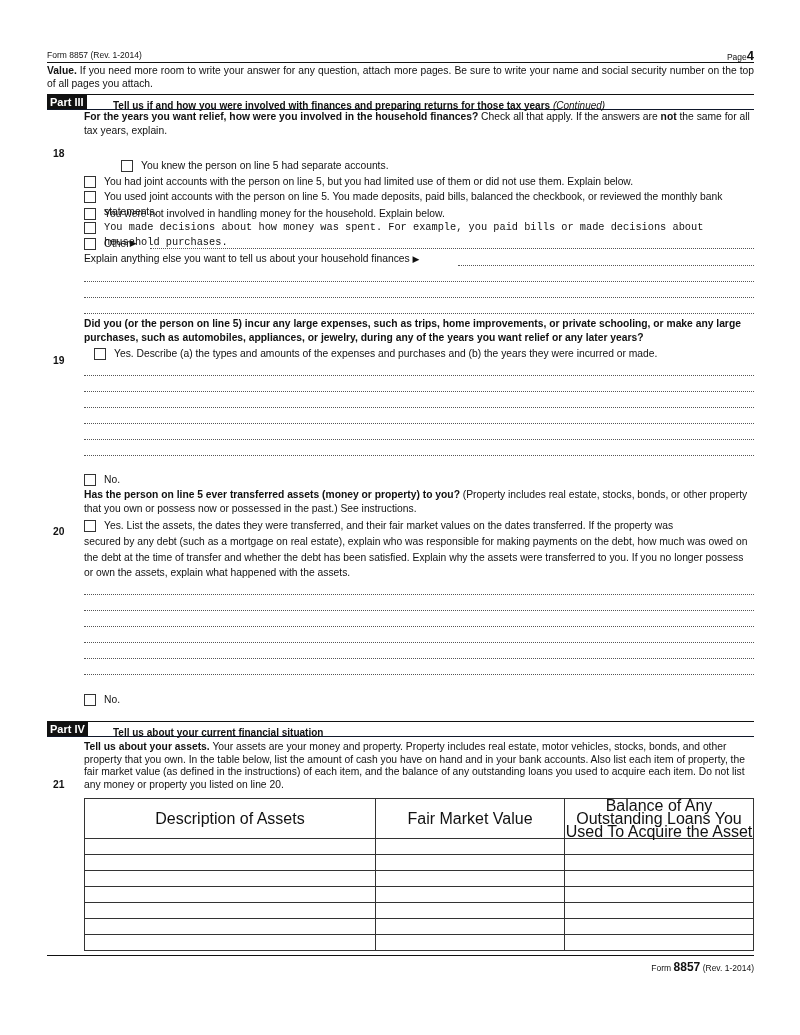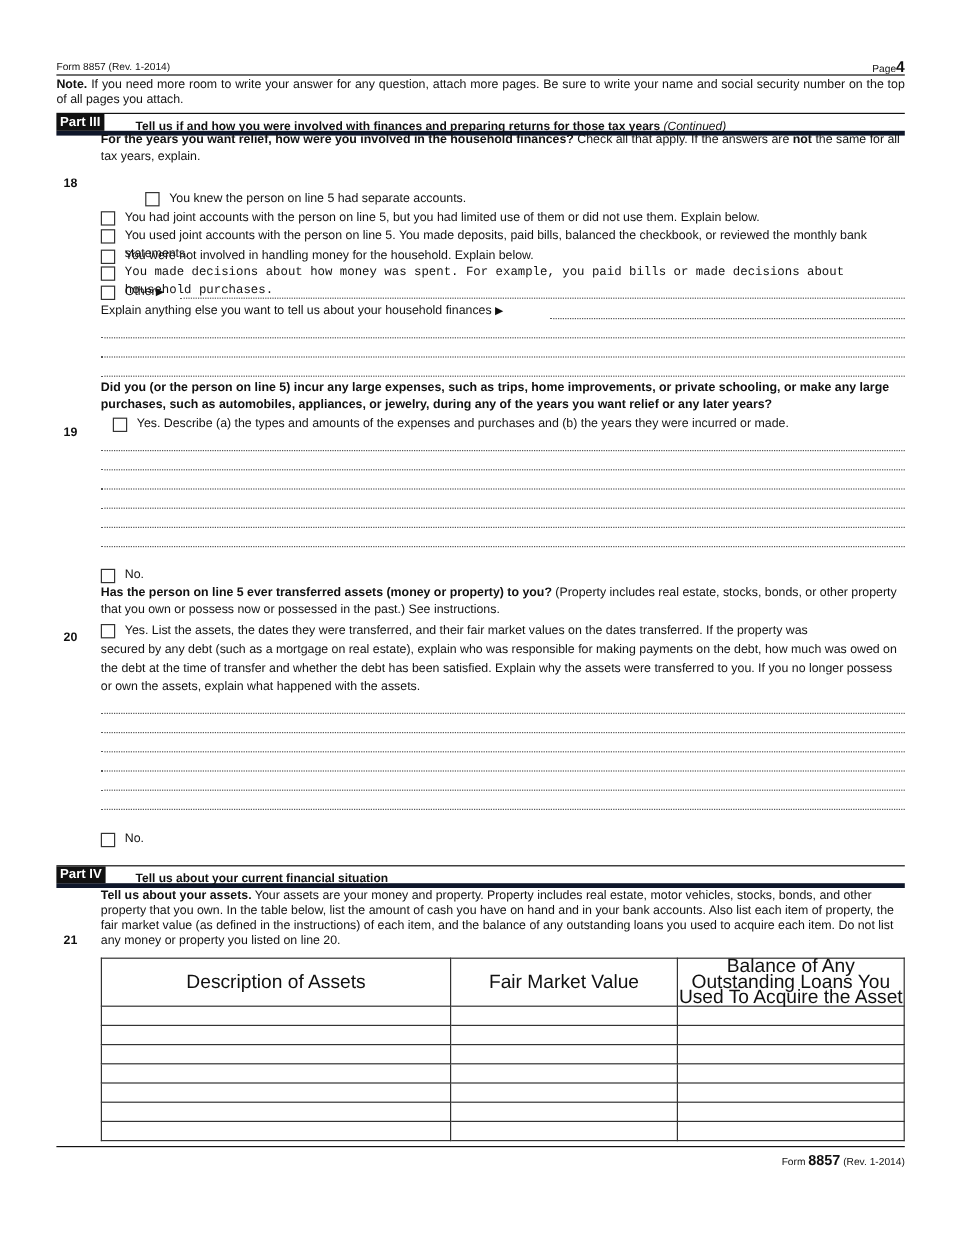--- a/index.html
+++ b/index.html
@@ -5,21 +5,21 @@
   html, body { margin: 0; padding: 0; background: #ffffff; }
   body { width: 800px; height: 1035px; position: relative; font-family: "Liberation Sans", sans-serif; color: #111; font-size: 10.5px; overflow: hidden; }
   .page { position: absolute; left: 47px; top: 0; width: 707px; }
   .abs { position: absolute; }
   .hdr { top: 48px; left: 0; width: 707px; height: 14px; font-size: 8.5px; }
   .hdr .left { position: absolute; left: 0; top: 2px; }
   .hdr .right { position: absolute; right: 0; top: 0; font-size: 8.5px; }
   .hdr .right b { font-size: 13px; font-weight: bold; }
   .rule-top { top: 62px; left: 0; width: 707px; height: 0; border-top: 1px solid #111; }
   .note { top: 64px; left: 0; width: 707px; line-height: 13px; font-size: 10.3px; text-align: justify; }
-  .partbar { left: 0; width: 707px; height: 14px; border-top: 1.5px solid #111; border-bottom: 4px solid #0f172a; }
+  .partbar { left: 0; width: 707px; height: 14px; border-top: 1.5px solid #111; border-bottom: 1px solid #0f172a; }
   .partlabel { position: absolute; left: 0; top: 0; height: 14px; background: #111; color: #fff; font-weight: bold; font-size: 11px; line-height: 14px; padding: 0 3px; }
   .parttitle { position: absolute; left: 66px; top: 4px; font-weight: bold; font-size: 10px; line-height: 14px; }
   .parttitle i { font-weight: normal; font-style: italic; }
   .qnum { left: 6px; font-weight: bold; font-size: 10.3px; margin-top: 37px; }
   .qtext { left: 37px; width: 670px; font-size: 10.3px; line-height: 14px; }
   .qtext b { font-weight: bold; }
   .cbrow { left: 37px; width: 670px; font-size: 10.3px; line-height: 15px; display: flex; align-items: flex-start; }
   .cb { width: 10px; height: 10px; border: 1px solid #333; margin: 2px 8px 0 0; flex: 0 0 auto; background: #fff; }
   .dots { left: 37px; width: 670px; height: 0; border-top: 1px dotted #555; }
   .tbl { left: 37px; top: 798px; width: 670px; border-collapse: collapse; font-size: 16px; }
@@ -35,21 +35,21 @@
 <body>
 
 <div class="page">
 
   <div class="abs hdr">
     <span class="left">Form 8857 (Rev. 1-2014)</span>
     <span class="right"><span>Page</span><b>4</b></span>
   </div>
   <div class="abs rule-top"></div>
 
-  <div class="abs note"><b>Note.</b><span> If you need more room to write your answer for any question, attach more pages. Be sure to write your name and social security number on the top of all pages you attach.</span></div>
+  <div class="abs note"><b>Value.</b><span> If you need more room to write your answer for any question, attach more pages. Be sure to write your name and social security number on the top of all pages you attach.</span></div>
 
   <div class="abs partbar" style="top:94px;">
     <span class="partlabel">Part III</span>
     <span class="parttitle"><span>Tell us if and how you were involved with finances and preparing returns for those tax years</span> <i>(Continued)</i></span>
   </div>
 
   <div class="abs qnum" style="top:111px;">18</div>
   <div class="abs qtext" style="top:110px;"><b>For the years you want relief, how were you involved in the household finances?</b><span> Check all that apply. If the answers are </span><b>not</b><span> the same for all tax years, explain.</span></div>
 
   <div class="abs cbrow" style="top:158px;margin-top:48px;">

